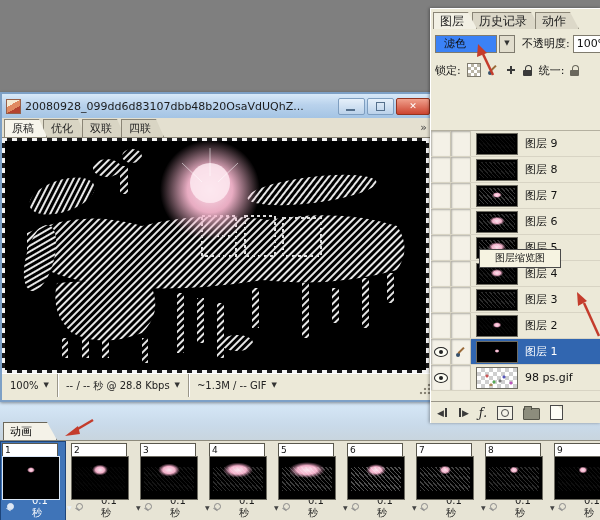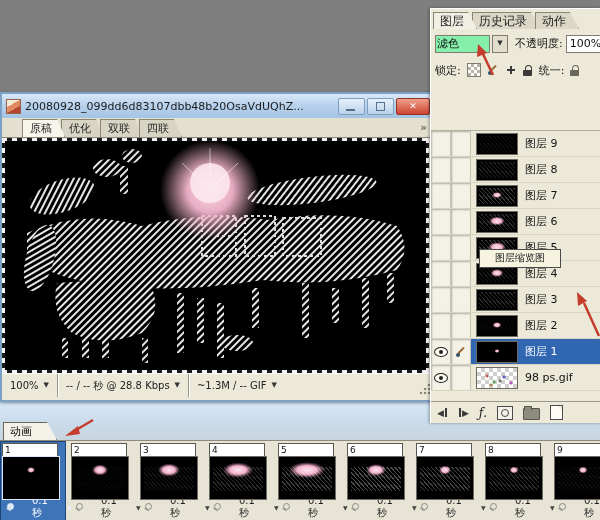--- a/index.html
+++ b/index.html
@@ -51,21 +51,21 @@
   .doc-icon{width:13px;height:13px;flex:0 0 13px;border:1px solid #96604a;
     background:linear-gradient(150deg,#f5ead2 0 35%,#e08a60 35% 65%,#b44430 65%);margin-right:4px;}
   .doc-title{flex:1;font-size:11px;color:#1c1c1c;white-space:nowrap;overflow:hidden;}
   .win-btns{display:flex;gap:2px;margin-left:4px;}
   .wbtn{width:25px;height:15px;border:1px solid #7E9EC0;border-radius:2px;position:relative;
     background:linear-gradient(180deg,#E6F0FA,#BBD2EA);}
   .wbtn.close{width:32px;background:linear-gradient(180deg,#F0A08C,#CC4430);border-color:#94331f;
     color:#fff;font-size:9px;font-weight:bold;text-align:center;line-height:14px;}
   .wbtn.min::after{content:"";position:absolute;left:7px;bottom:3px;width:9px;height:2px;background:#55708c;}
   .wbtn.max::after{content:"";position:absolute;left:8px;top:3px;width:7px;height:7px;border:1px solid #55708c;}
-  .doc-tabs{height:19px;background:#E4E0D0;display:flex;align-items:flex-end;padding-left:20px;
+  .doc-tabs{height:19px;background:#E4E0D0;display:flex;align-items:flex-end;padding-left:2px;
     border-bottom:1px solid #8a8576;position:relative;}
   .dtab{height:17px;font-size:11px;line-height:17px;padding:0 12px 0 7px;margin-right:-4px;
     background:#D9D5C4;border:1px solid #8a8576;border-bottom:none;color:#222;
     clip-path:polygon(0 0,calc(100% - 8px) 0,100% 100%,0 100%);}
   .dtab.active{background:#F7F5EC;z-index:2;}
   .tabs-overflow{position:absolute;right:6px;bottom:3px;font-size:11px;color:#444;}
   .canvas{position:relative;width:427px;height:235px;background:#000;overflow:hidden;}
   .ant{position:absolute;z-index:3;}
   .ant.h{left:0;right:0;height:3px;background:repeating-linear-gradient(90deg,#f4f4f4 0 5px,#1a1a1a 5px 10px);}
   .ant.v{top:0;bottom:0;width:3px;background:repeating-linear-gradient(0deg,#f4f4f4 0 5px,#1a1a1a 5px 10px);}
@@ -85,22 +85,22 @@
   
   .layers-panel{position:absolute;left:430px;top:8px;width:170px;height:414px;z-index:5;
     background:#ECE9D8;border-left:1px solid #fff;border-top:1px solid #fff;overflow:hidden;
     box-shadow:-1px 0 3px rgba(0,0,0,.35);}
   .panel-tabs{position:absolute;left:2px;top:3px;height:17px;display:flex;}
   .ptab{height:16px;font-size:12px;line-height:16px;padding:0 12px 0 6px;margin-right:-5px;
     background:#DCD8C8;border:1px solid #8a8576;border-bottom:none;color:#222;
     clip-path:polygon(0 0,calc(100% - 9px) 0,100% 100%,0 100%);}
   .ptab.active{background:#F2F0E4;z-index:2;}
   .blend-row{position:absolute;left:4px;top:25px;height:19px;display:flex;align-items:center;gap:3px;width:200px;}
-  .blend-box{width:52px;height:16px;background:#86efac;border:1px solid #7f7b6e;font-size:11px;
-    line-height:15px;padding-left:1px;color:#111;}
+  .blend-box{width:52px;height:16px;background:#3b82f6;border:1px solid #7f7b6e;font-size:11px;
+    line-height:15px;padding-left:8px;color:#111;}
   .blend-btn{width:14px;height:16px;background:#E2DECE;border:1px solid #7f7b6e;display:flex;
     align-items:center;justify-content:center;margin-left:-1px;}
   .blend-row .lab{font-size:11px;color:#111;margin-left:4px;}
   .op-box{width:40px;height:16px;background:#fff;border:1px solid #7f7b6e;font-size:11px;
     line-height:15px;padding-left:3px;color:#111;}
   .lock-row{position:absolute;left:4px;top:52px;height:18px;display:flex;align-items:center;gap:6px;width:200px;}
   .lock-row .lab{font-size:11px;color:#111;}
   .ic-check{width:12px;height:12px;border:1px solid #7f7b6e;
     background:repeating-conic-gradient(#b9b5a6 0% 25%,#fff 0% 50%) 0 0/6px 6px;}
   .ic-plus{width:12px;height:12px;position:relative;}

